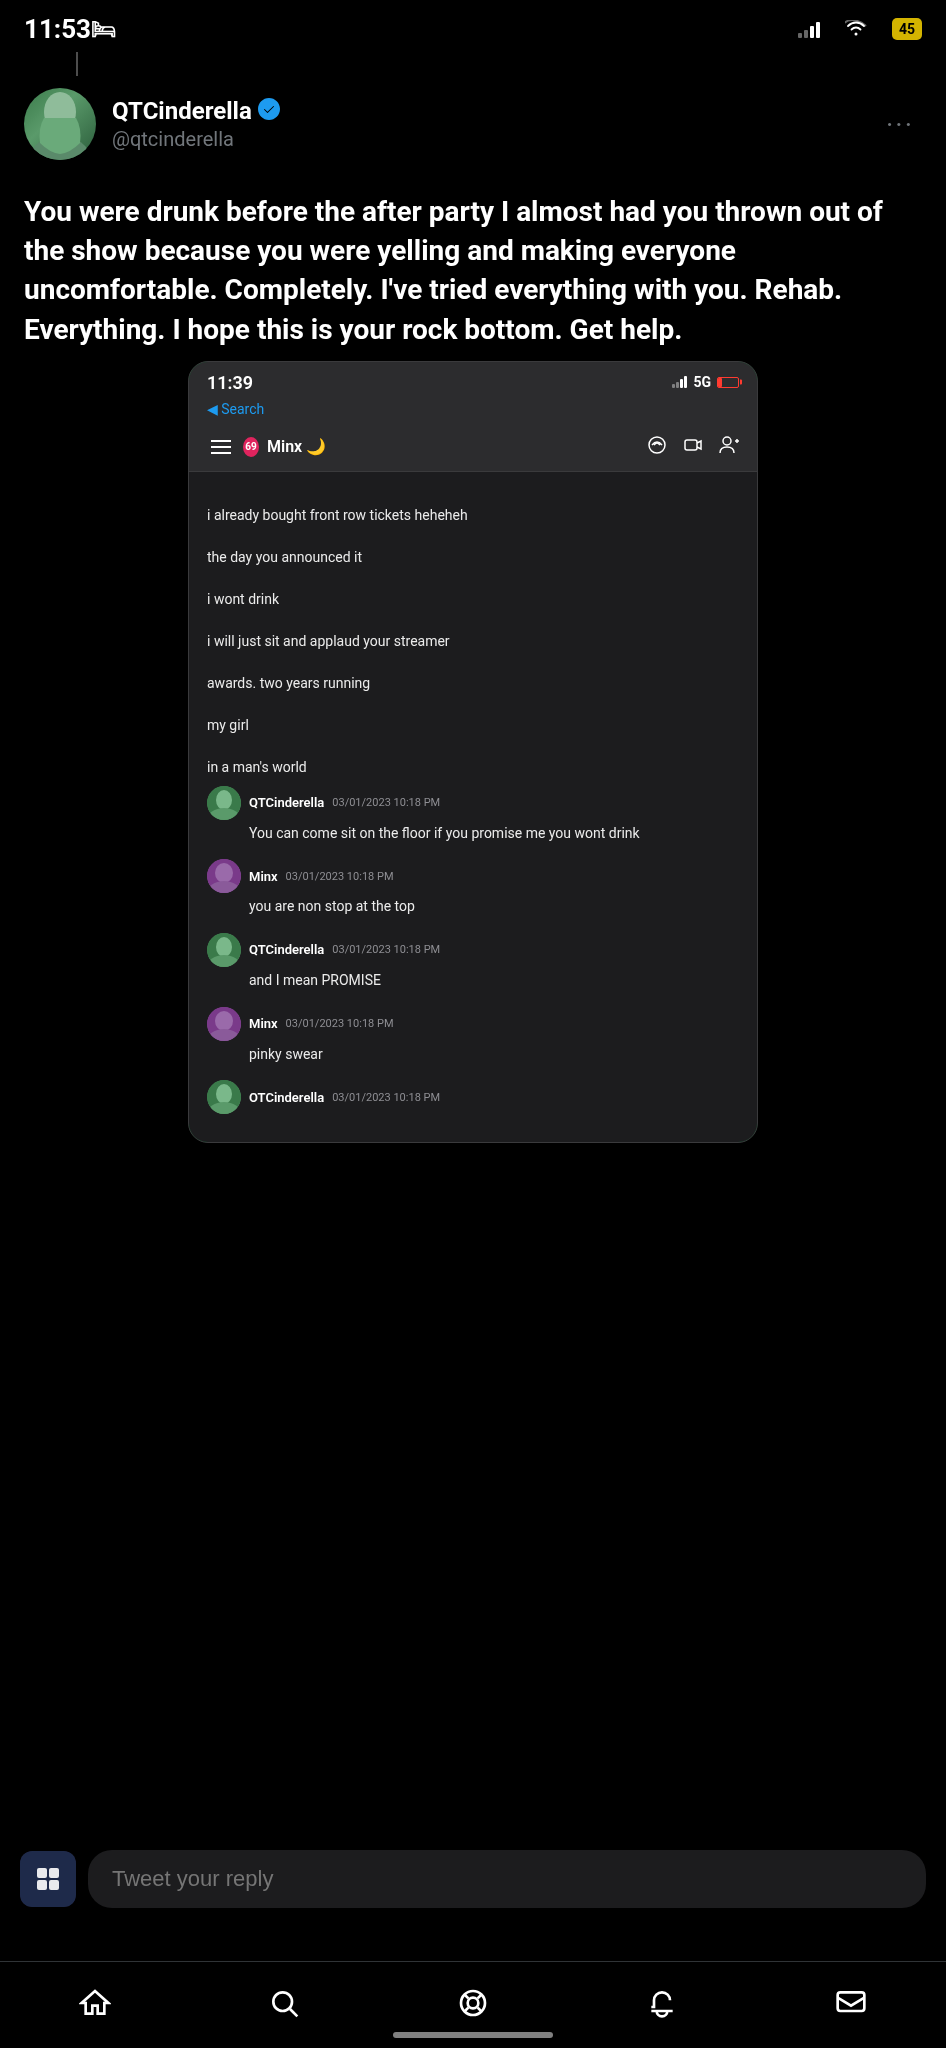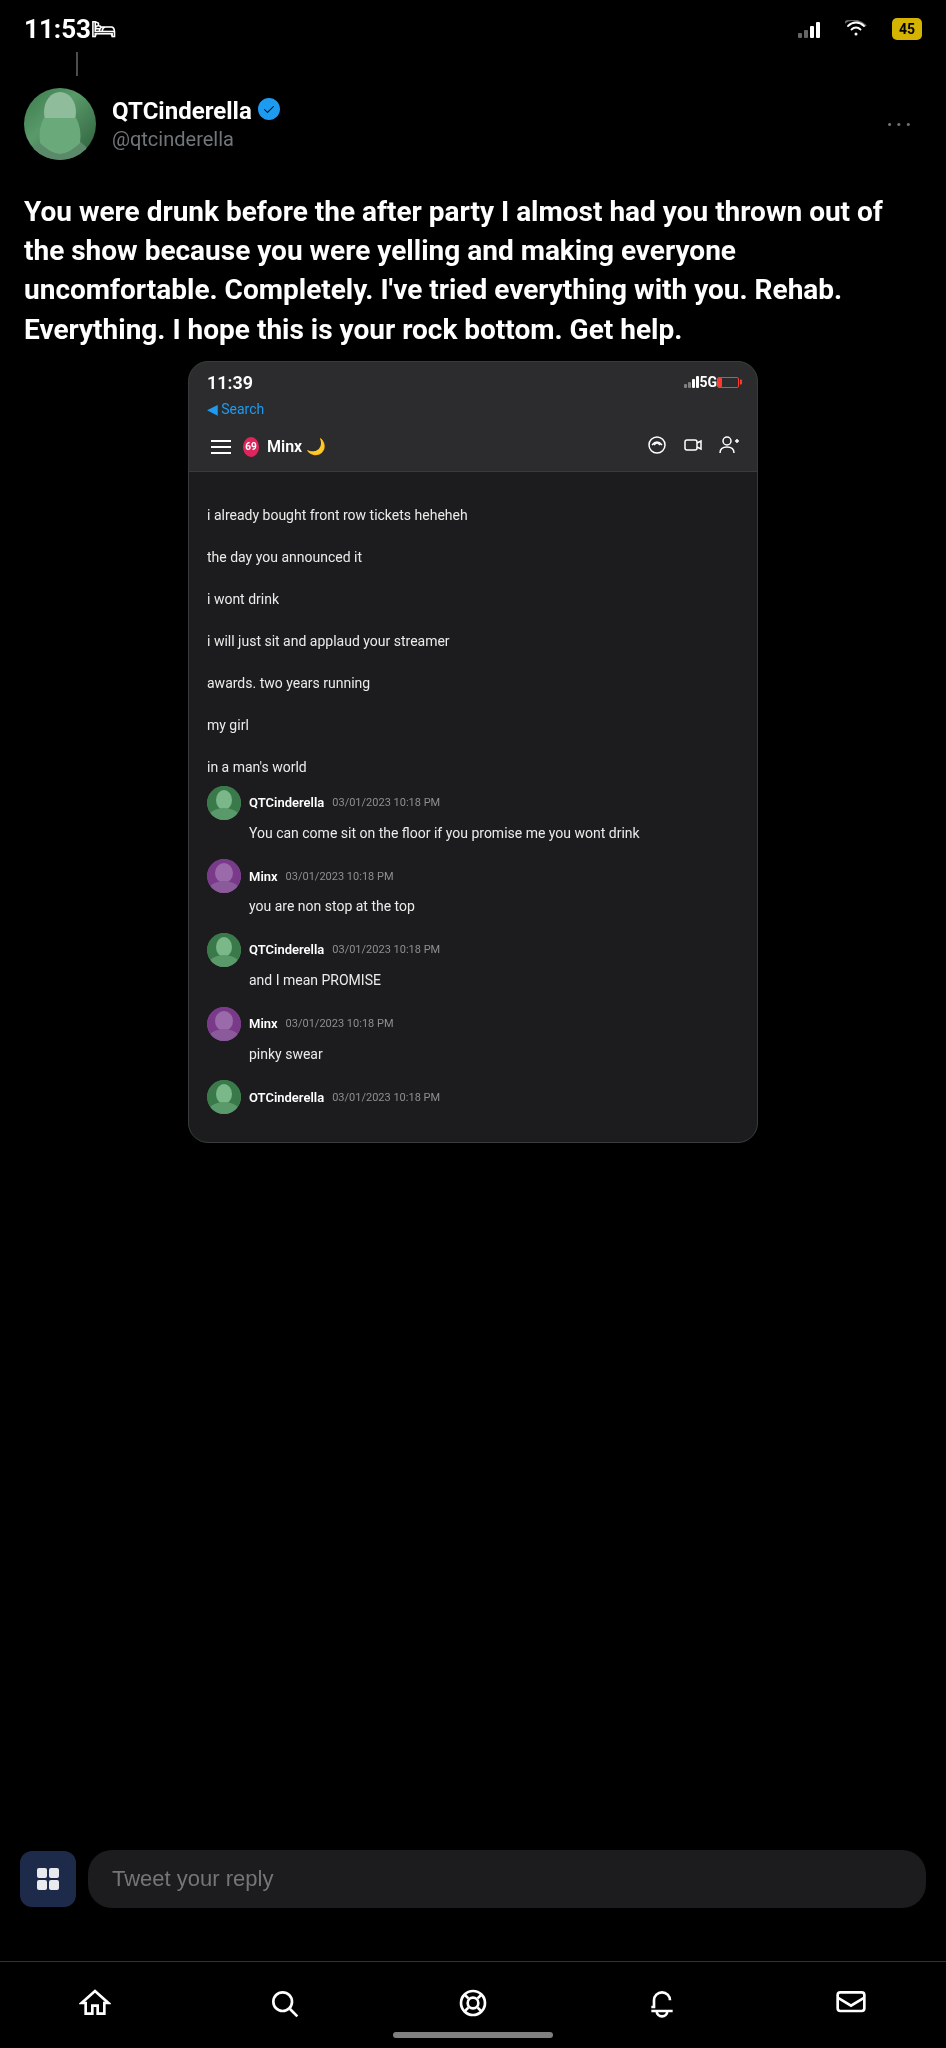--- a/index.html
+++ b/index.html
@@ -154,20 +154,21 @@
       align-items: center;
     }
     .inner-time {
       font-size: 18px;
       font-weight: 600;
       color: #fff;
     }
     .inner-right {
       display: flex;
       align-items: center;
+      gap: 6px;
       font-size: 14px;
     }
     .inner-signal {
       display: flex;
       align-items: flex-end;
       gap: 1px;
       height: 12px;
     }
     .inner-signal span {
       display: block;

